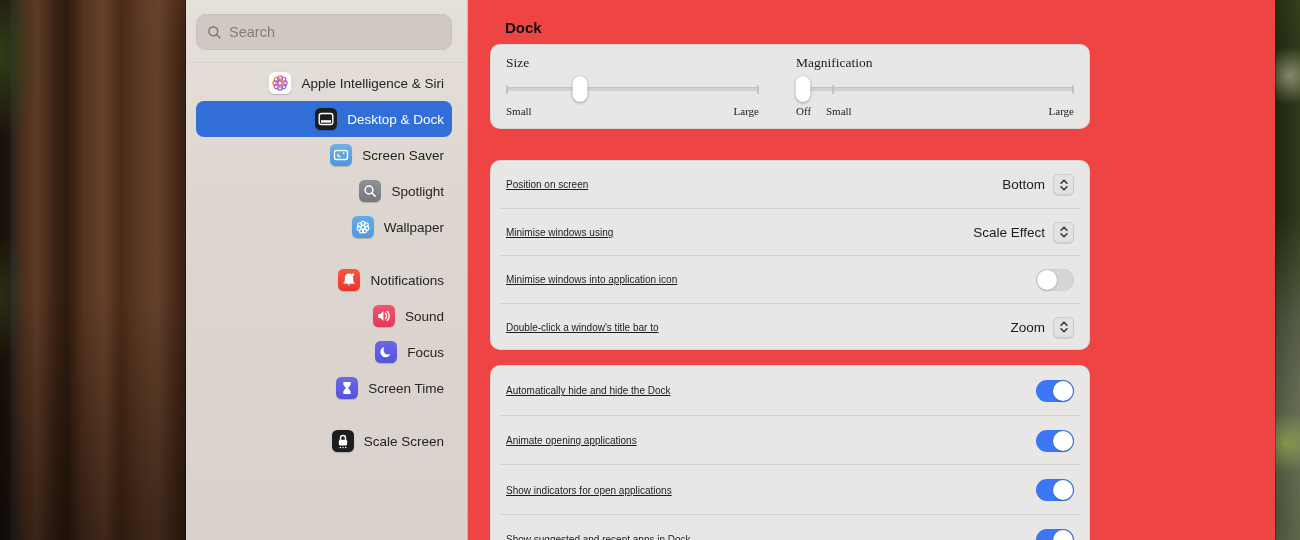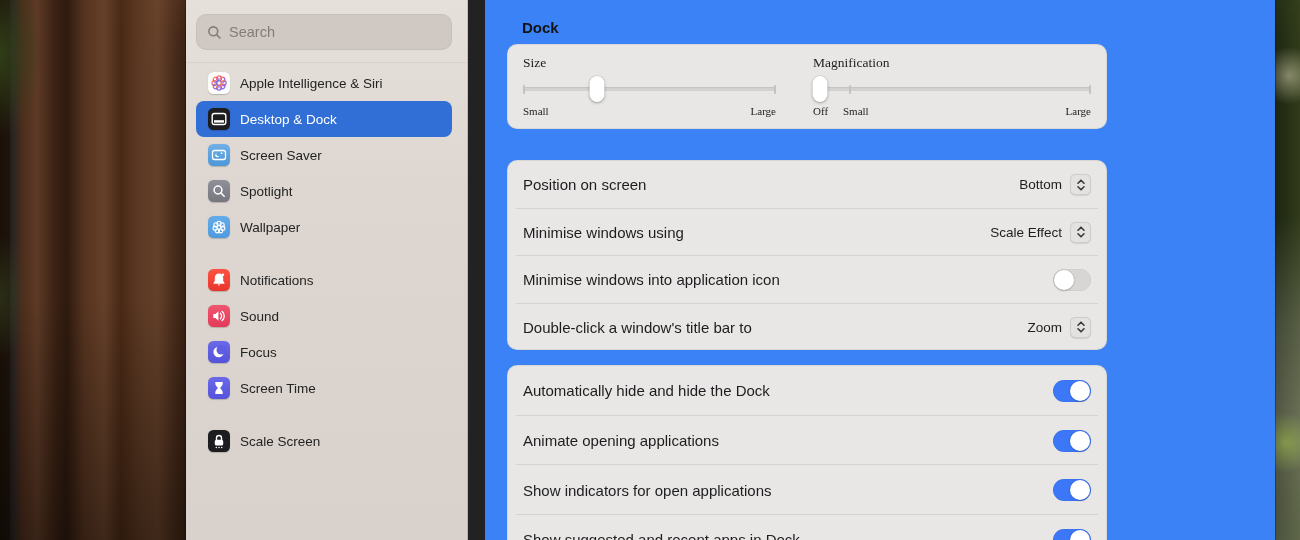--- a/index.html
+++ b/index.html
@@ -38,21 +38,21 @@
     background:linear-gradient(180deg,#e6e0db 0%,#ded7d1 35%,#d9d2cc 100%);
     border-right:1px solid rgba(0,0,0,.14); }
   .search-field { position:absolute; left:10px; top:14px; width:256px; height:36px;
     background:rgba(118,104,94,.18); border:1px solid rgba(0,0,0,.05); border-radius:10px;
     display:flex; align-items:center; padding:0 10px; gap:7px; }
   .search-field svg { flex:none; }
   .search-placeholder { font-size:14.5px; color:#847d77; }
   .sidebar-toolbar-line { position:absolute; left:0; right:0; top:62px; height:1px; background:rgba(0,0,0,.05); }
   .nav { position:absolute; left:10px; top:65px; width:256px; list-style:none; }
   .nav-item { height:36px; border-radius:8px; display:flex; align-items:center; gap:10px;
-    padding:0 8px 0 12px; cursor:default; }
+    padding:0 8px 0 12px; cursor:default;justify-content:flex-end; }
   .nav-item .label { font-size:13.5px; color:#232323; white-space:nowrap; }
   .nav-item.selected { background:#316fd6; }
   .nav-item.selected .label { color:#fff; font-weight:400; }
   .gap-group { margin-top:17px; }
 
   .ic { width:22px; height:22px; border-radius:5.5px; flex:none; position:relative;
     box-shadow:0 0.5px 1px rgba(0,0,0,.18); }
   .ic svg { position:absolute; inset:0; }
   .ic-ai   { background:#fdfdfd; }
   .ic-cc   { background:#8e8e93; }
@@ -61,21 +61,21 @@
   .ic-ss   { background:linear-gradient(180deg,#6fb0e6,#4d97d8); }
   .ic-spot { background:linear-gradient(180deg,#90909a,#76767e); }
   .ic-wall { background:linear-gradient(180deg,#63acea,#4f9ade); }
   .ic-noti { background:linear-gradient(180deg,#fc5343,#e8352c); }
   .ic-snd  { background:linear-gradient(180deg,#f05570,#e23a58); }
   .ic-foc  { background:linear-gradient(180deg,#6a69ea,#5553da); }
   .ic-st   { background:linear-gradient(180deg,#6a69ea,#5553da); }
   .ic-lock { background:#1d1d1f; }
 
   
-  .content { flex:1; position:relative; background:#3b82f6; overflow:hidden;margin-left:17px; }
+  .content { flex:1; position:relative; background:#ef4444; overflow:hidden; }
   .section-title { position:absolute; left:37px; top:19px; font-size:15px; font-weight:700; color:#141414; }
   .card { position:absolute; left:22px; width:600px; background:#e8e7e5;
     border:1px solid rgba(0,0,0,.065); border-radius:10px; }
   .card-sliders { top:44px; height:85px;font-family:Liberation Serif, serif; }
   .card-behavior { top:160px; height:190px; }
   .card-options { top:365px; height:199px; }
 
   
   .slider-group { position:absolute; top:0; height:85px; }
   .sg-size { left:15px; width:253px; }
@@ -92,21 +92,21 @@
     box-shadow:0 0 0 0.5px rgba(0,0,0,.08), 0 1px 3px rgba(0,0,0,.3); }
   .slider-sub { position:absolute; top:60px; left:0; right:0; font-size:11px; color:#1d1d1f; }
   .sub-left { position:absolute; left:0; } .sub-right { position:absolute; right:0; }
   .sub-mid { position:absolute; left:30px; }
 
   
   .row { position:relative; display:flex; align-items:center; padding:0 15px; }
   .card-behavior .row { height:47.5px; }
   .card-options .row { height:49.7px; }
   .row:not(:last-child)::after { content:""; position:absolute; left:8px; right:8px; bottom:0; height:1px; background:rgba(0,0,0,.085); }
-  .row-label { font-size:15px; color:#1d1d1f; }
+  .row-label { font-size:10px; color:#1d1d1f;text-decoration:underline; }
   .row-control { margin-left:auto; display:flex; align-items:center; gap:8px; }
   .select-value { font-size:13.5px; color:#1d1d1f; }
   .stepper { width:21px; height:21px; border-radius:5.5px; background:#e3e2e0;
     border:1px solid rgba(0,0,0,.09); box-shadow:0 0.5px 1px rgba(0,0,0,.1);
     display:flex; align-items:center; justify-content:center; cursor:default; }
 
   
   .toggle { width:38px; height:22px; border-radius:11px; background:#d7d6d4;
     box-shadow:inset 0 0 0 0.5px rgba(0,0,0,.06); position:relative; cursor:default;
     transition:background .15s; flex:none; }

